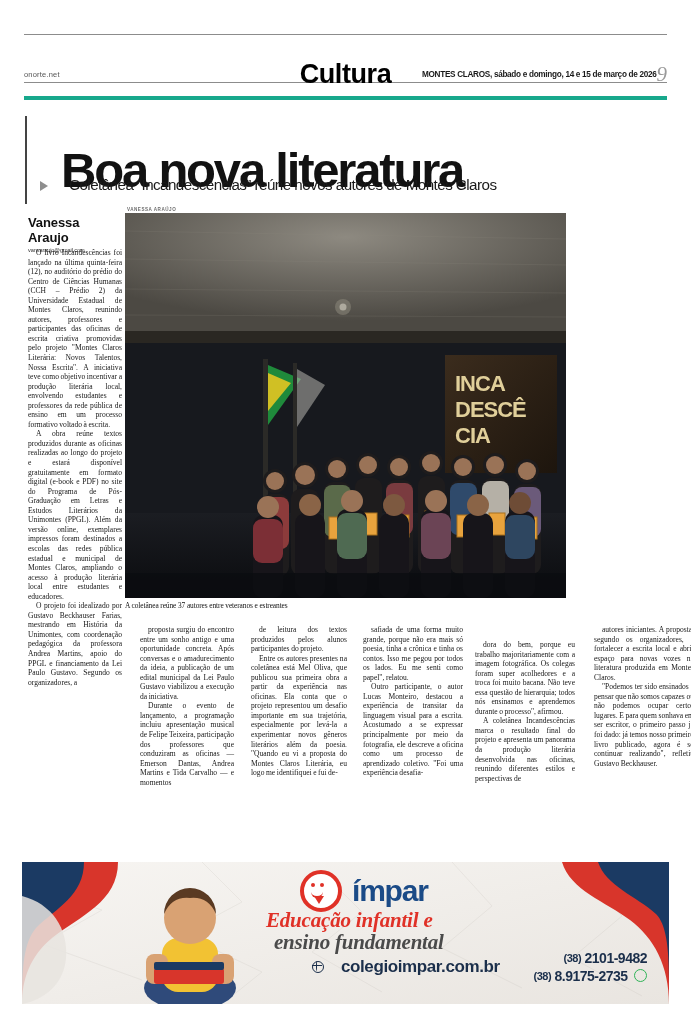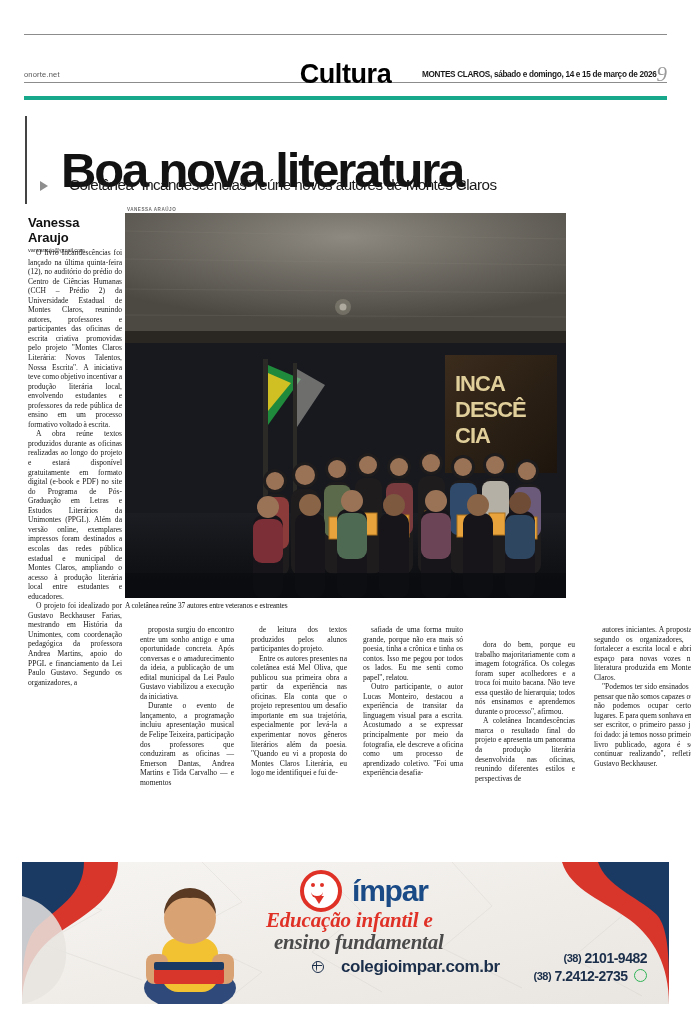--- a/index.html
+++ b/index.html
@@ -457,20 +457,20 @@
         <span>colegioimpar.com.br</span>
       </div>
 
       <div class="ad-phones">
         <div class="ad-phone">
           <span class="ddd">(38)</span>
           <span>2101-9482</span>
         </div>
         <div class="ad-phone">
           <span class="ddd">(38)</span>
-          <span>7.2412-2735</span>
+          <span>8.9175-2735</span>
           <span class="wa"></span>
         </div>
       </div>
     </div>
   </div>
 
 </div>
 
 </body></html>

